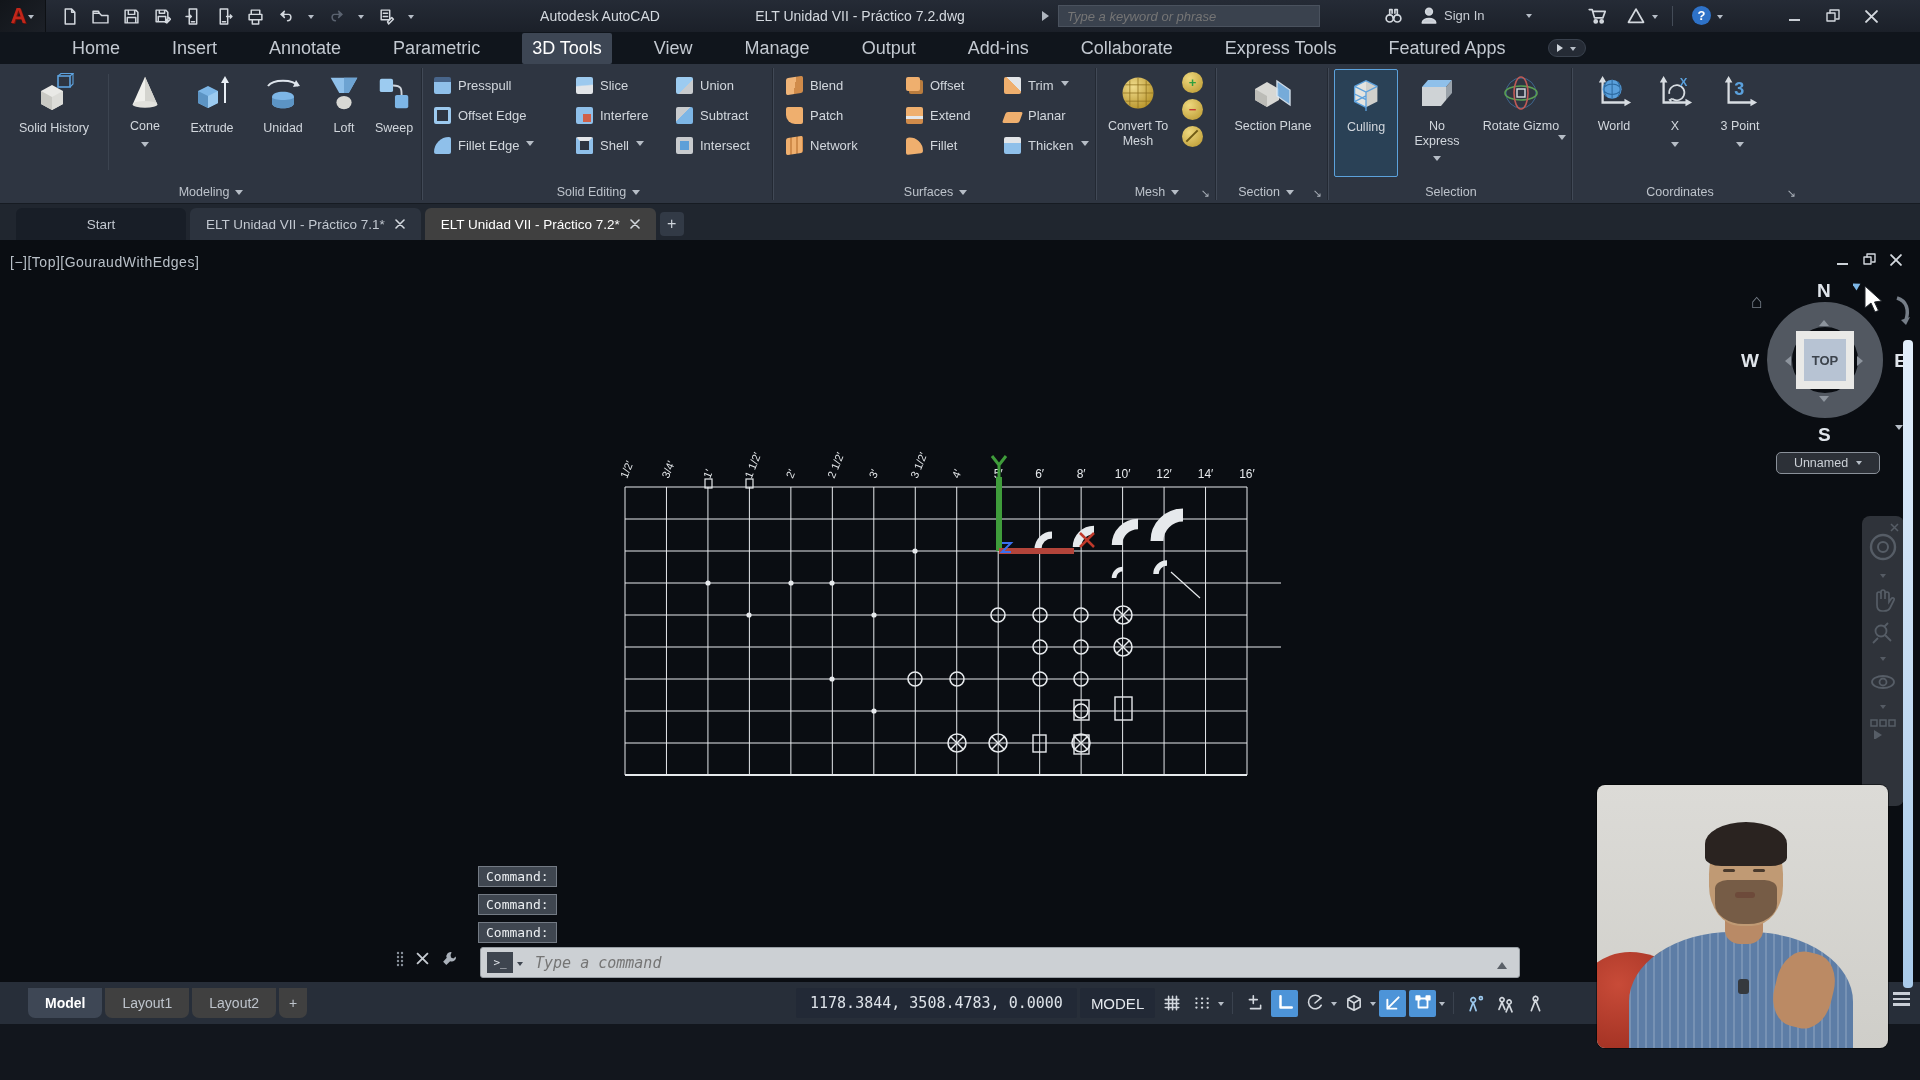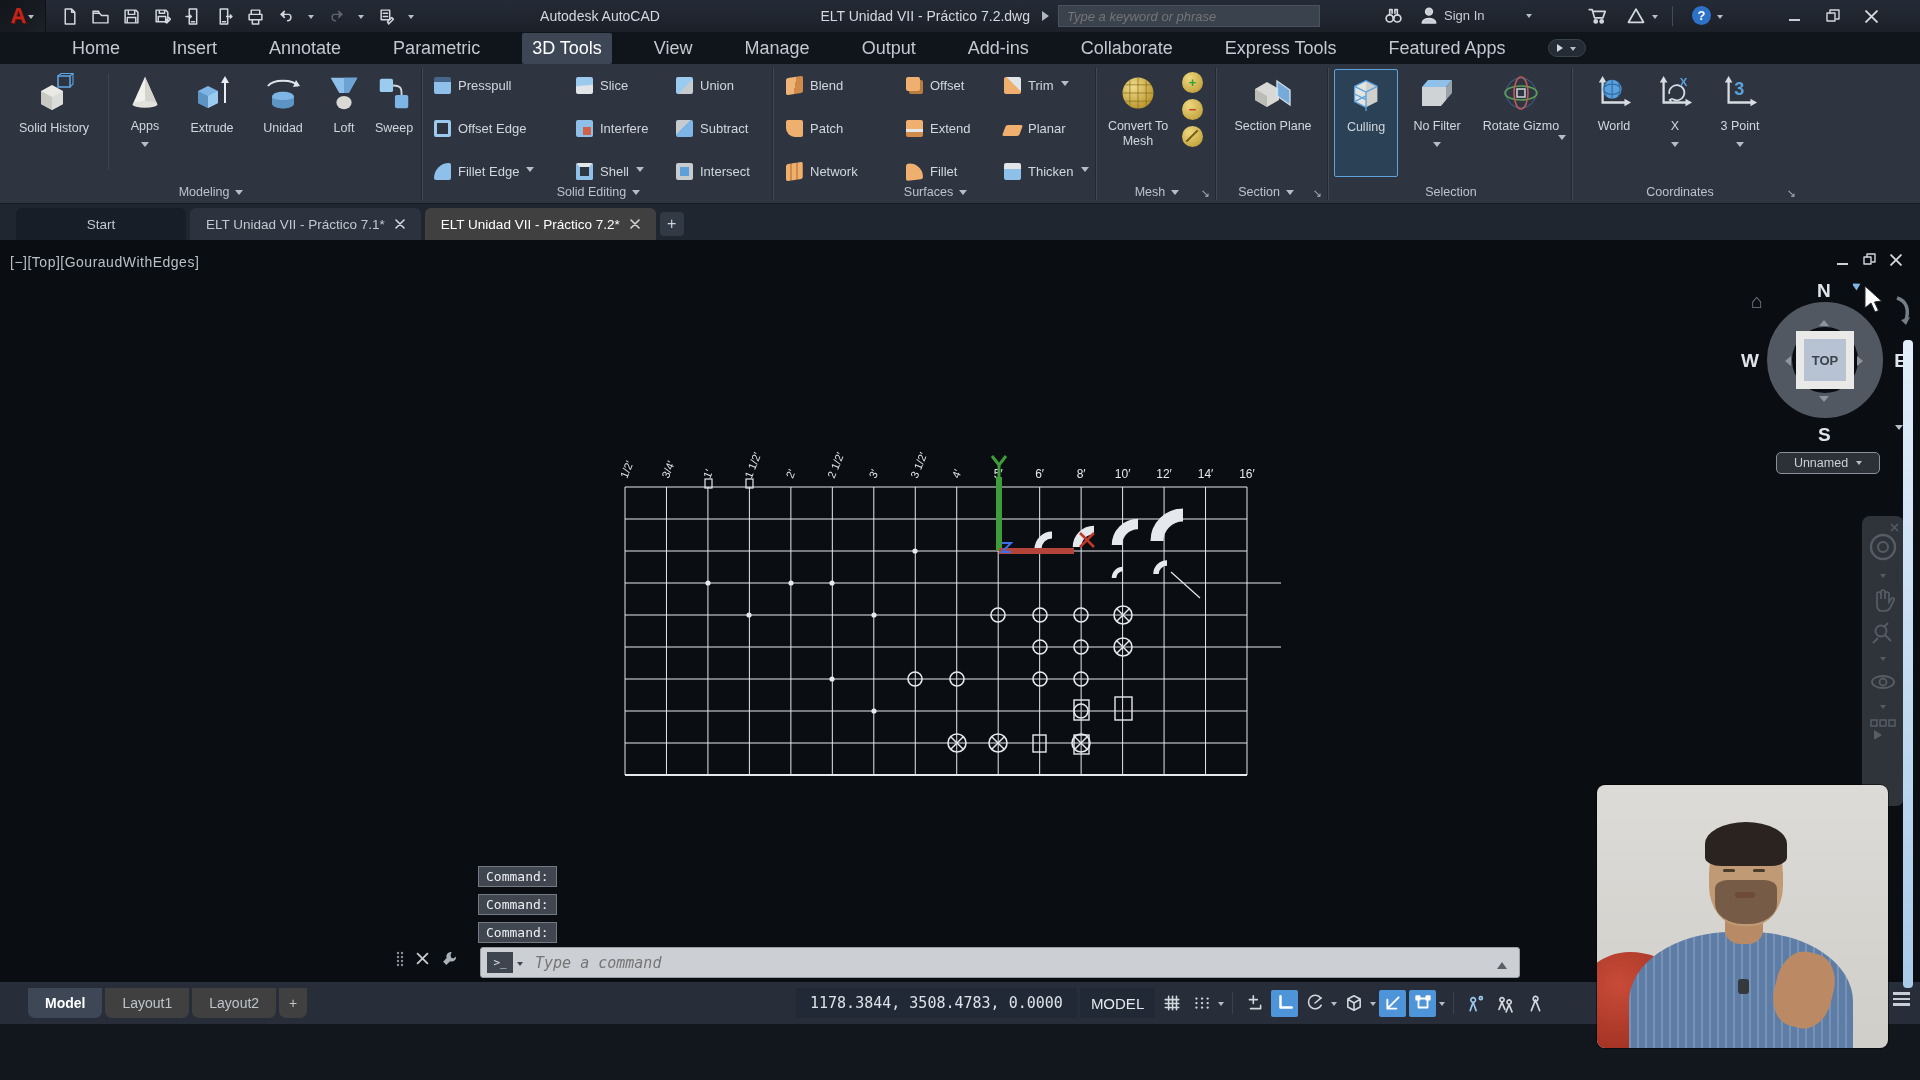--- a/index.html
+++ b/index.html
@@ -7,21 +7,21 @@
 #app{position:relative;width:1920px;height:1080px}
 .caret{width:0;height:0;border:4px solid transparent;border-top:5px solid #b6bdc6;display:inline-block;margin-top:5px;flex:none}
 .caret.sm{border-width:3px;border-top-width:4px}
 svg.s{stroke:#d3d8de;fill:none;stroke-width:1.4;stroke-linecap:round;stroke-linejoin:round}
 
 .titlebar{position:absolute;top:0;left:0;width:1920px;height:32px;background:linear-gradient(#252b36,#1b2029);display:flex;align-items:center;color:#c8cdd4;z-index:40}
 .logo{width:46px;height:32px;background:linear-gradient(135deg,#12151a,#1c2027);display:flex;align-items:center;justify-content:center;font-weight:bold;font-size:22px;color:#c2261a;text-shadow:1px 1px 0 #6e120b;border-right:1px solid #0d1014}
 .qat{display:flex;align-items:center;gap:13px;margin-left:14px}
 .qat .qi{width:18px;height:18px;display:flex;align-items:center;justify-content:center}
 .tb-app{position:absolute;left:500px;width:200px;text-align:center;top:8px;font-size:14px;color:#d4d9df}
-.tb-doc{position:absolute;left:690px;width:340px;text-align:right;top:8px;font-size:14px;color:#d4d9df}
+.tb-doc{position:absolute;left:690px;width:340px;text-align:center;top:8px;font-size:14px;color:#d4d9df}
 .sr-arrow{position:absolute;left:1042px;top:11px;width:0;height:0;border:5px solid transparent;border-left:7px solid #aeb5be}
 .search{position:absolute;left:1058px;top:5px;width:262px;height:22px;background:#3a424e;border:1px solid #4a525e;display:flex;align-items:center;padding:0 8px}
 .search input{background:transparent;border:none;outline:none;font-style:italic;color:#97a0ac;font-size:13px;width:100%;font-family:"Liberation Sans",sans-serif}
 .tb-ic{position:absolute;top:6px;display:flex;align-items:center;gap:6px;color:#c8cdd4;font-size:13px}
 .helpcirc{width:19px;height:19px;border-radius:50%;background:#2e72c8;color:#fff;display:flex;align-items:center;justify-content:center;font-weight:bold;font-size:13px}
 .winbtn{display:flex;align-items:center;justify-content:center;width:26px;height:20px}
 .vsep-t{position:absolute;top:6px;width:1px;height:20px;background:#434b57}
 
 .rtabs{position:absolute;top:32px;left:0;width:1920px;height:32px;background:#10151c;display:flex;align-items:center;padding-left:62px;gap:32px;z-index:39}
 .rtab{font-size:18px;color:#c3c9d1;padding:5px 10px;border-radius:2px;white-space:nowrap}
@@ -31,21 +31,21 @@
 
 .ribbon{position:absolute;top:64px;left:0;width:1920px;height:140px;background:#2e3541;border-bottom:1px solid #161b22;z-index:38}
 .panel{position:absolute;top:0;height:140px}
 .pdiv{position:absolute;top:4px;height:132px;width:1px;background:#414956;box-shadow:-1px 0 0 #232933}
 .ptitle{position:absolute;bottom:3px;left:0;right:0;height:19px;display:flex;align-items:center;justify-content:center;gap:6px;font-size:12.5px;color:#bdc3cb}
 .launch{position:absolute;right:6px;bottom:4px;font-size:11px;color:#aab1ba}
 .bigbtn{position:absolute;top:5px;height:108px;display:flex;flex-direction:column;align-items:center;gap:3px;color:#d2d7dd;font-size:12.5px;text-align:center;line-height:1.15;padding-top:4px}
 .bigbtn .blabel{white-space:pre-line}
 .bigbtn.sel{border:1px solid #5ca2dc;background:#2a4156;border-radius:2px}
 .vsep{position:absolute;top:10px;height:96px;width:1px;background:#3c4450}
-.col{position:absolute;top:8px;display:flex;flex-direction:column;gap:16px}
+.col{position:absolute;top:8px;display:flex;flex-direction:column;gap:3px}
 .sbtn{display:flex;align-items:center;gap:7px;height:27px;font-size:13px;color:#d2d7dd;white-space:nowrap}
 .ic{width:17px;height:17px;flex:none;border-radius:2px}
 .icb-press{background:linear-gradient(#48658a 0 28%,#8fc0ea 28%)}
 .icb-frame{border:3px solid #9cc9ee;background:transparent}
 .icb-fillet{background:#8fc0ea;border-top-left-radius:15px}
 .icb-slice{background:linear-gradient(175deg,#9cc9ee 46%,#e2e5e8 54%)}
 .icb-inter{background:#8fc0ea;position:relative}
 .icb-inter::after{content:"";position:absolute;right:2px;bottom:2px;width:8px;height:8px;background:#d06048}
 .icb-shell{border:4px solid #8fc0ea;border-top-color:#e4e7ea}
 .icb-union{background:linear-gradient(135deg,#9ccbf0 58%,#c8cbce 58%)}
@@ -283,21 +283,21 @@
             </svg></span>
         <span class="blabel">Solid History</span>
       </div>
       <div class="vsep" style="left:108px"></div>
       <div class="bigbtn" style="left:116px;width:58px">
         <span><svg width="38" height="40" viewBox="0 0 40 40">
               <path d="M20 3L33 32H7z" fill="#f0f0ec"></path>
               <path d="M20 3L33 32H20z" fill="#d4d4cf"></path>
               <ellipse cx="20" cy="32" rx="13" ry="3.5" fill="#e2e2dd"></ellipse>
             </svg></span>
-        <span class="blabel">Apps</span>
+        <span class="blabel">Cone</span>
         <span class="caret"></span>
       </div>
       <div class="bigbtn" style="left:180px;width:64px">
         <span><svg width="40" height="42" viewBox="0 0 40 42">
               <path d="M6 18l10-5 10 5v12l-10 5-10-5z" fill="#7db6e6"></path>
               <path d="M6 18l10 5v12l-10-5z" fill="#5c94c4"></path>
               <path d="M16 23l10-5v12l-10 5z" fill="#9ccbf0"></path>
               <path d="M33 30V8" stroke="#e8eef4" stroke-width="2"></path>
               <path d="M29 10l4-7 4 7z" fill="#e8eef4"></path>
             </svg></span>
@@ -497,21 +497,21 @@
               <path d="M8 12l12-6 12 6M8 12l12 6 12-6M20 18v20M8 12v16l12 6M8 20l12 6m-12 2l12-6" stroke="#5da2de" stroke-width="1.4" fill="none"></path>
             </svg></span>
         <span class="blabel">Culling</span>
       </div>
       <div class="bigbtn" style="left:76px;width:62px">
         <span><svg width="40" height="40" viewBox="0 0 40 40">
               <path d="M5 14h24v13l-5 6H5z" fill="#cfd3d6"></path>
               <path d="M5 14l6-7h24l-6 7z" fill="#8fc0ea"></path>
               <path d="M35 7v13l-6 7V14z" fill="#9aa2aa"></path>
             </svg></span>
-        <span class="blabel">No Filter</span>
+        <span class="blabel">No Express</span>
         <span class="caret"></span>
       </div>
       <div class="bigbtn" style="left:146px;width:90px">
         <span><svg width="40" height="40" viewBox="0 0 40 40">
               <circle cx="20" cy="20" r="15" fill="none" stroke="#4a90d0" stroke-width="1" opacity=".55"></circle>
               <ellipse cx="20" cy="20" rx="16" ry="7" fill="none" stroke="#5a9e54" stroke-width="1.6"></ellipse>
               <ellipse cx="20" cy="20" rx="7" ry="16" fill="none" stroke="#c05a56" stroke-width="1.6"></ellipse>
               <rect x="16" y="16" width="8" height="8" fill="none" stroke="#d8dde2" stroke-width="1.4"></rect>
             </svg></span>
         <span class="blabel">Rotate Gizmo</span>

